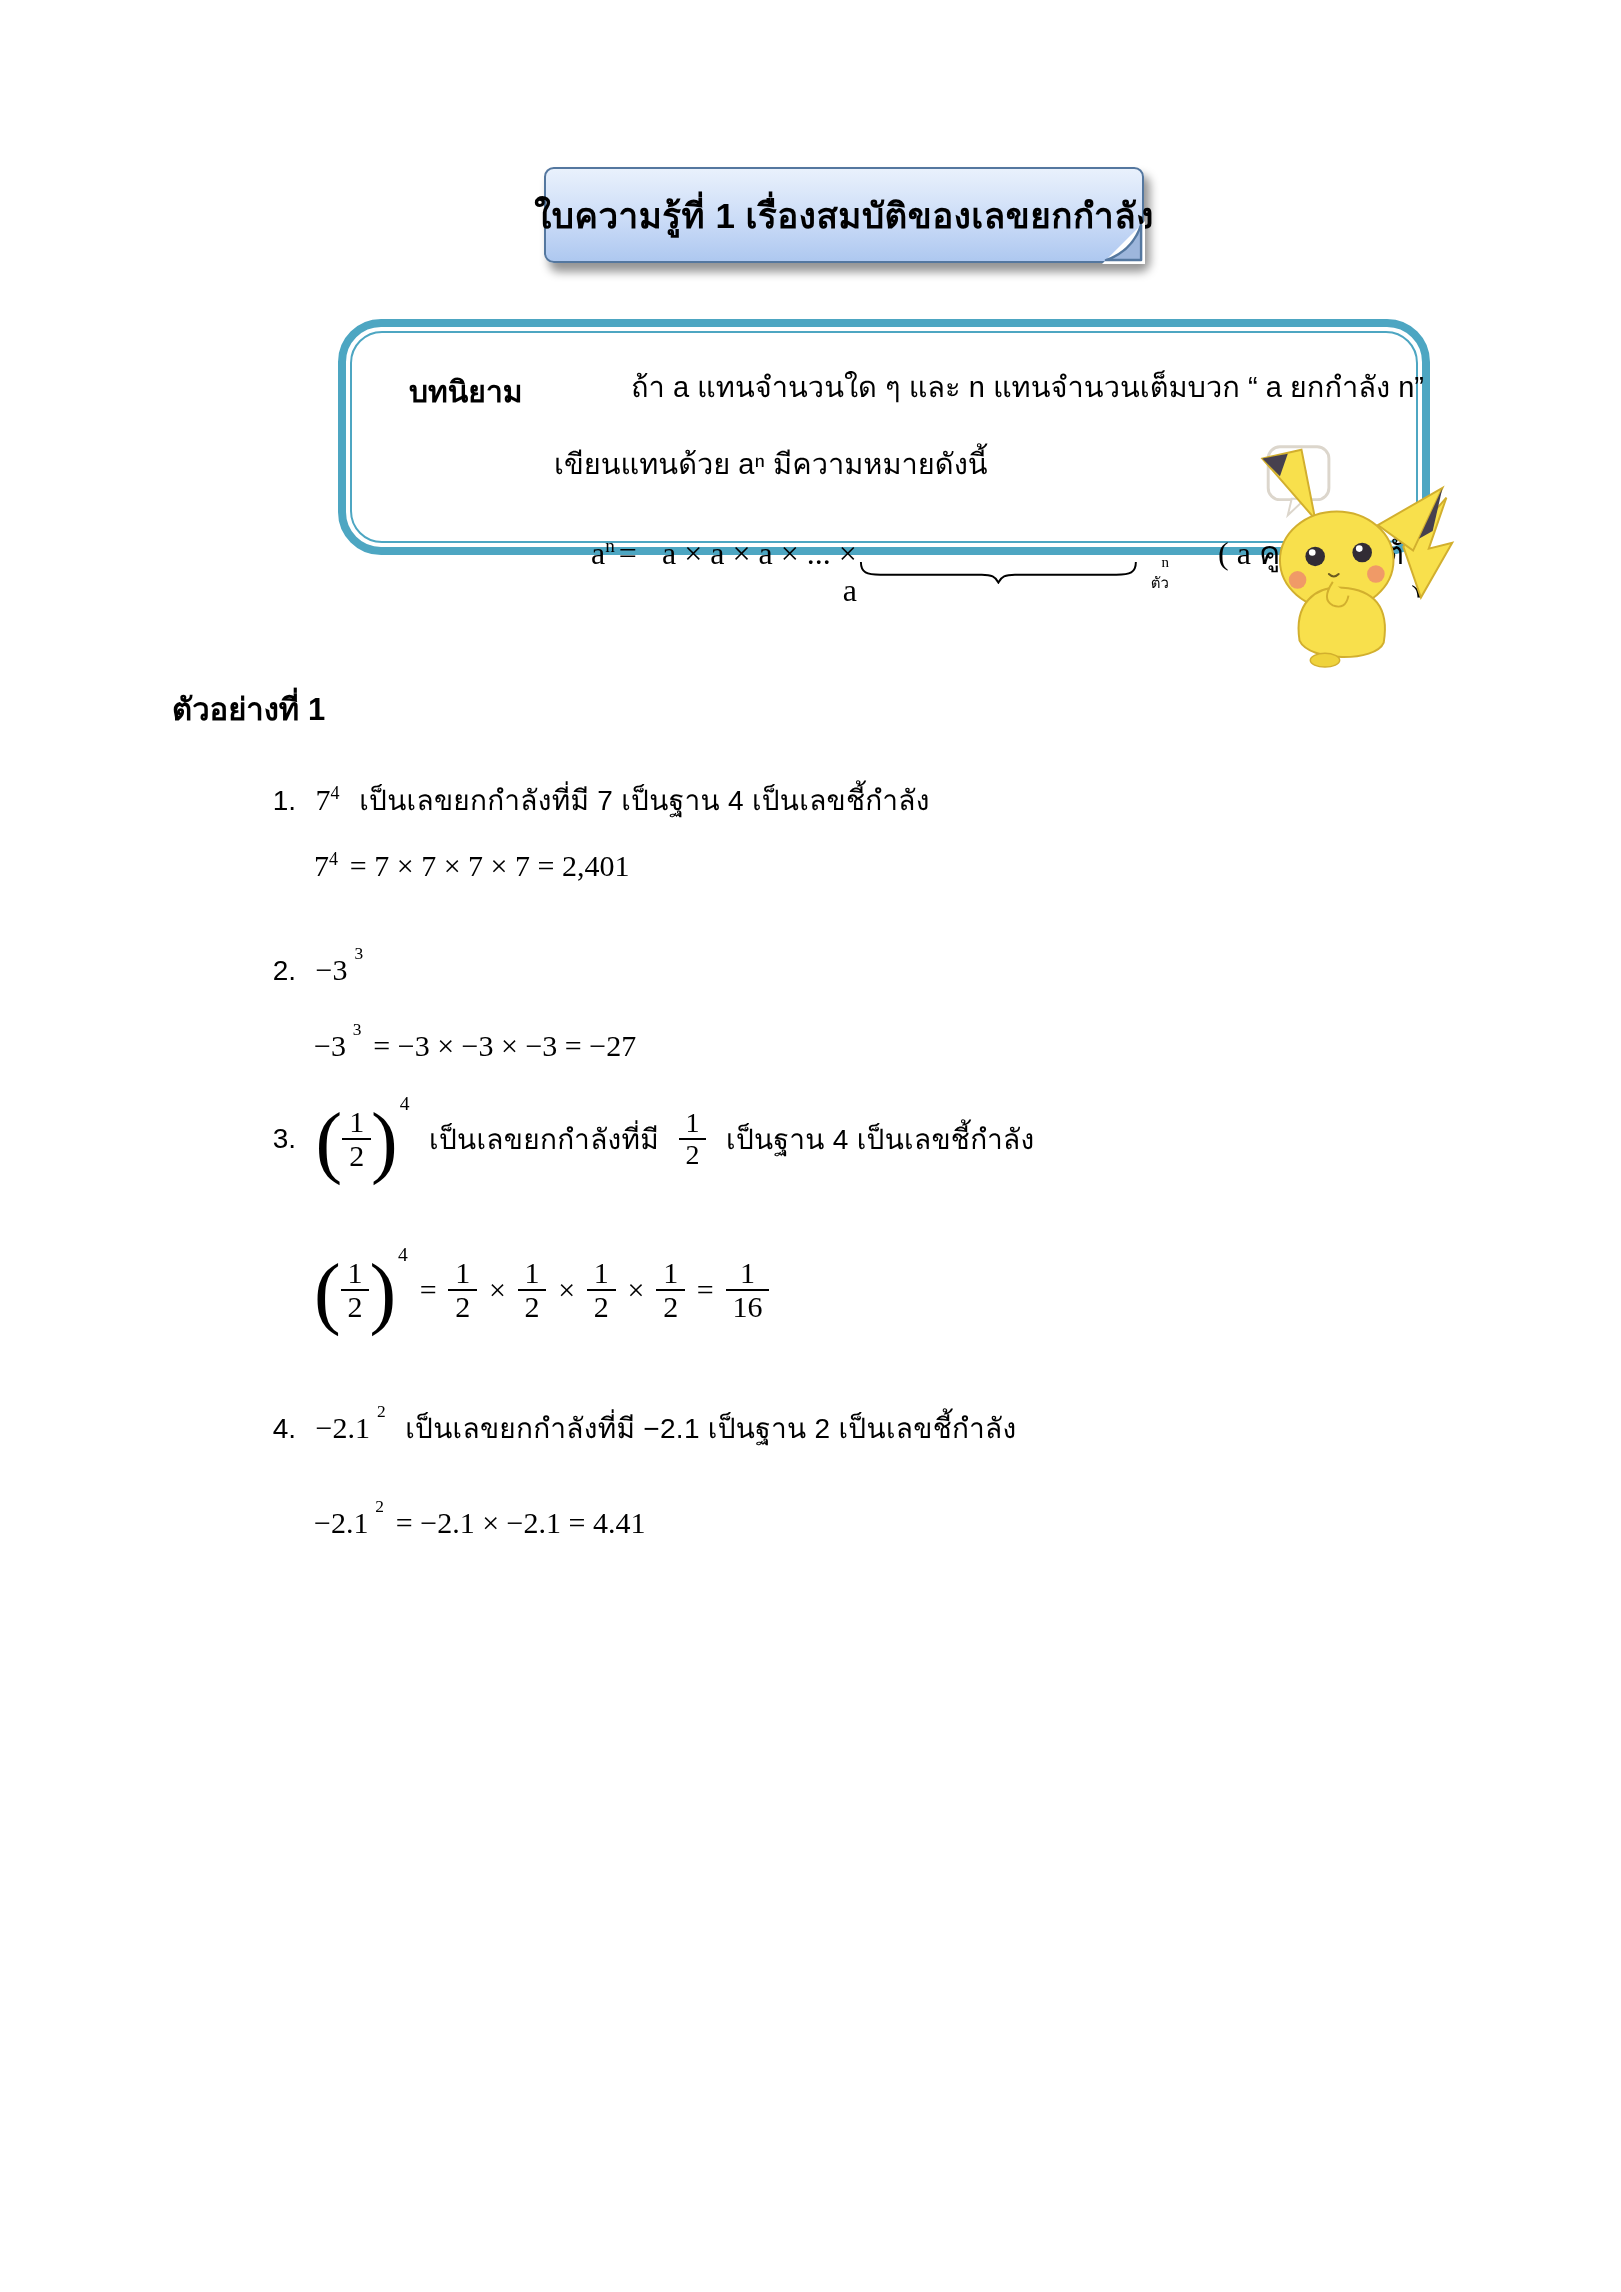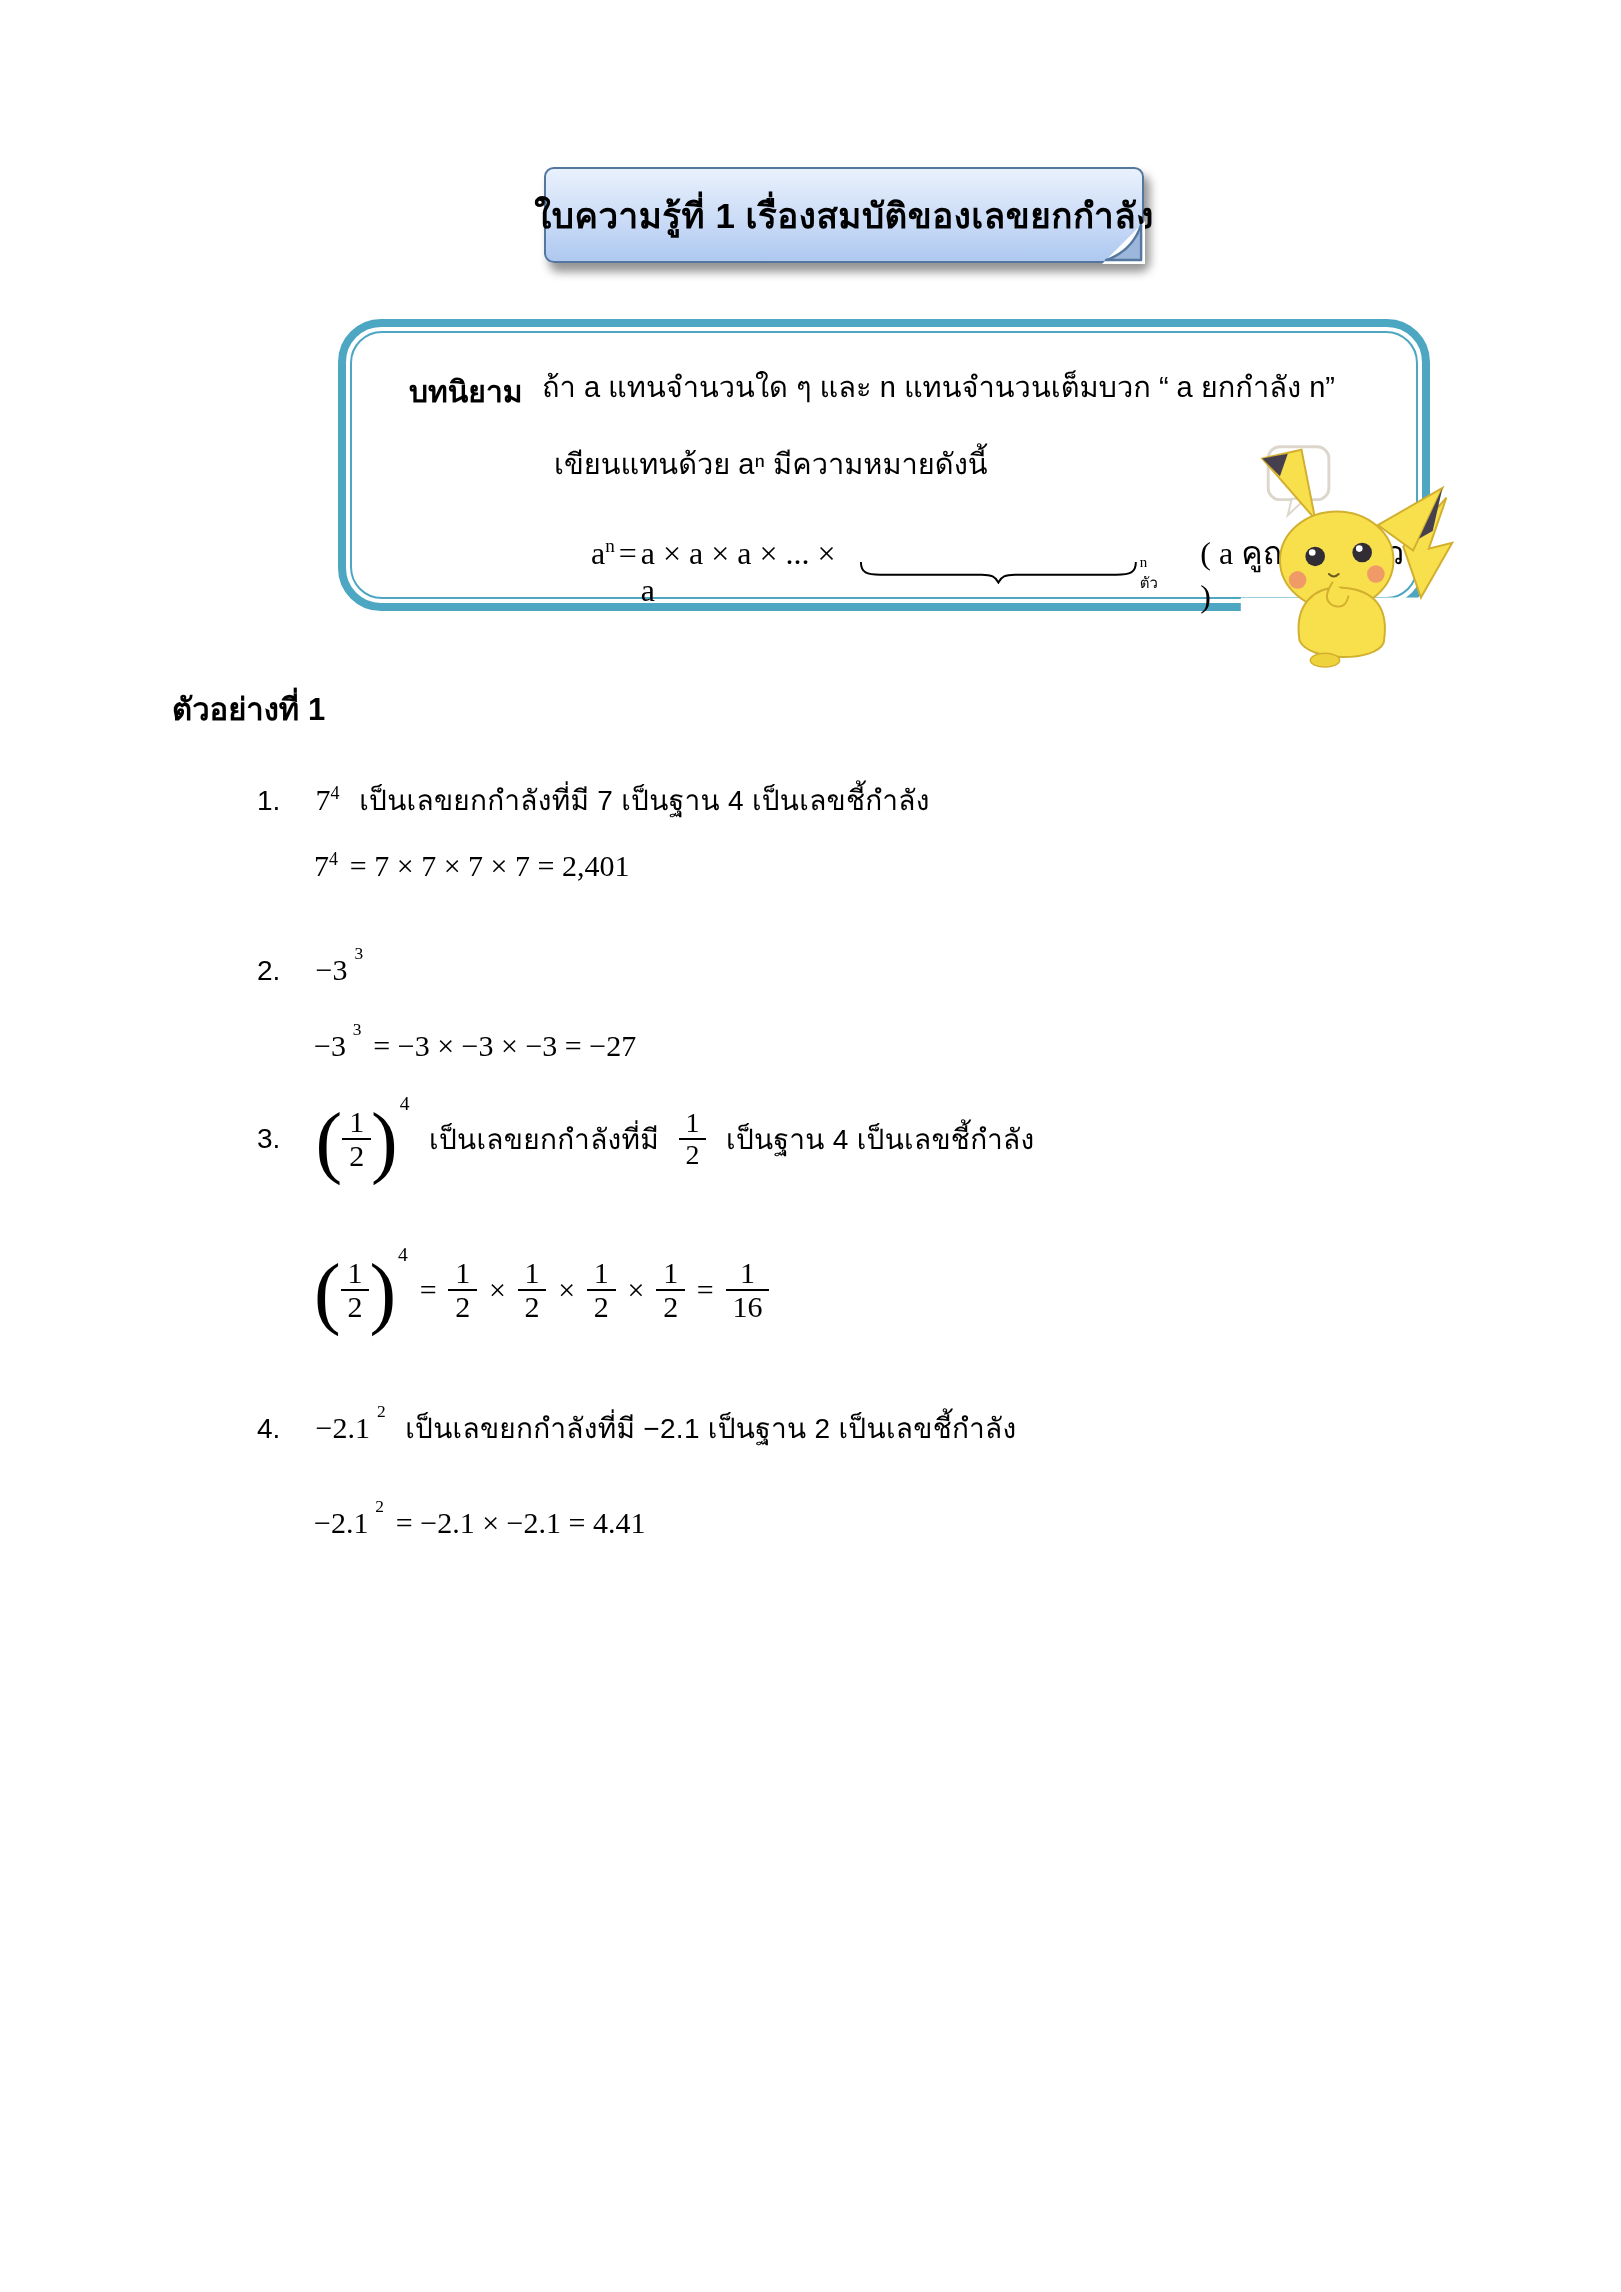--- a/index.html
+++ b/index.html
@@ -1,29 +1,29 @@
 <!DOCTYPE html>
 <html><head>
 <meta charset="utf-8">
 <style>
   html,body{margin:0;padding:0;background:#ffffff;}
   #page{position:relative;width:1621px;height:2293px;background:#fff;overflow:hidden;
-        font-family:"Liberation Sans","DejaVu Sans",sans-serif;color:#000;}
+        font-family:"Liberation Sans","DejaVu Sans",sans-serif;color:#000;text-align:right;}
 
   
   .banner{position:absolute;left:544px;top:167px;width:600px;height:96px;
           border:2.9px solid #54779f;border-radius:9.8px;box-sizing:border-box;
           background:linear-gradient(180deg,#e9f1fc 0%,#cbdcf7 55%,#aec8f0 100%);
           box-shadow:5.9px 8.8px 9.8px rgba(0,0,0,0.42);
           display:flex;align-items:center;justify-content:center;}
   .banner .title{font-size:35px;font-weight:bold;white-space:nowrap;letter-spacing:0.5px;}
   .fold{position:absolute;right:-2.9px;bottom:-2.9px;}
 
   
-  .defbox{position:absolute;left:338px;top:319px;width:1092px;height:292px;box-sizing:border-box;
+  .defbox{position:absolute;left:338px;top:319px;width:1092px;height:236px;box-sizing:border-box;
           border:8.8px solid #4da6c2;border-radius:43px;background:#fff;}
   .definner{position:absolute;inset:3.9px;border:2.9px solid #4da6c2;border-radius:32px;}
   .deflabel{position:absolute;left:63px;top:41px;font-size:30px;font-weight:bold;}
   .defline1{position:absolute;left:196px;top:41px;width:882px;font-size:29px;line-height:1.35;}
   .defline2{position:absolute;left:208px;top:114px;font-size:29px;}
   .formula{position:absolute;left:245px;top:200px;display:flex;align-items:baseline;gap:4px;font-size:32px;}
   .m{font-family:"Liberation Serif","DejaVu Serif",serif;}
   sup.tight{font-size:0.6em;line-height:0;}
   sup.hi{font-size:0.58em;line-height:0;position:relative;top:-0.55em;margin-left:6.9px;}
   .braced{display:inline-flex;flex-direction:row;align-items:center;}

